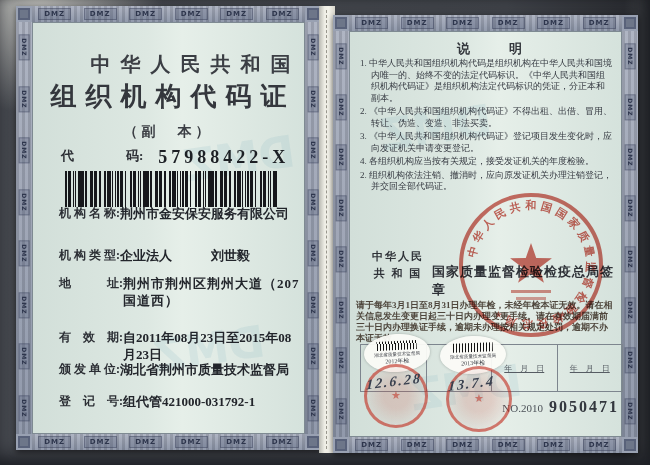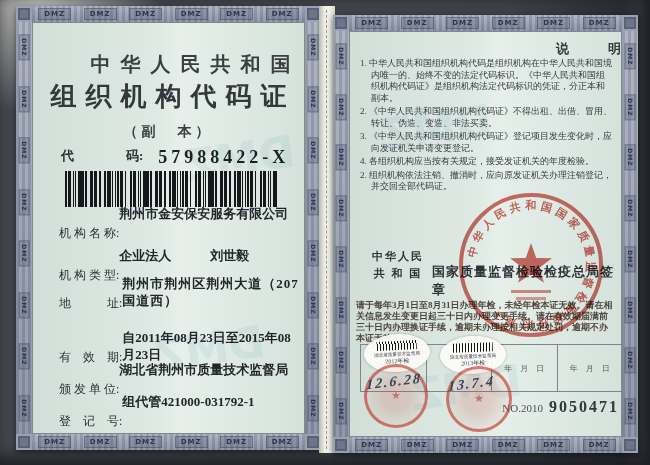--- a/index.html
+++ b/index.html
@@ -46,35 +46,35 @@
     letter-spacing:4px;color:#3b3e44;}
   .coderow{top:124px;left:28px;right:8px;display:flex;align-items:flex-start;}
   .codelabel{font-size:13px;font-weight:bold;color:#2c2f35;white-space:pre;}
   .codevalue{font-size:18px;font-weight:bold;color:#1d2025;letter-spacing:4px;margin-left:15px;}
   .barcode{top:148px;left:32px;width:212px;height:36px;
     background:
       repeating-linear-gradient(90deg,#16171b 0 2px,transparent 2px 3px,#16171b 3px 6px,
         transparent 6px 8px,#16171b 8px 9px,transparent 9px 13px),
       repeating-linear-gradient(90deg,#16171b 0 1px,transparent 1px 5px);}
   .field{left:26px;right:4px;display:flex;align-items:flex-start;}
-  .flabel{font-size:12px;font-weight:normal;color:#2c2f35;white-space:pre;flex:0 0 auto;margin-top:20px;}
+  .flabel{font-size:12px;font-weight:bold;color:#2c2f35;white-space:pre;flex:0 0 auto;}
   .fvalue{font-size:13px;font-weight:bold;color:#22252b;line-height:17px;max-width:200px;}
   
-  .heading{top:8px;left:8px;right:0;text-align:right;font-size:13px;font-weight:bold;
+  .heading{top:8px;left:8px;right:0;text-align:center;font-size:13px;font-weight:bold;
     color:#33363c;white-space:pre;}
   .notes{top:26px;left:10px;width:252px;font-size:9px;line-height:11.5px;color:#363a42;}
   .note{text-indent:-11px;padding-left:11px;margin-bottom:2px;}
   .issuer-left{top:216px;left:16px;width:64px;font-size:11px;font-weight:bold;color:#2e3137;
     line-height:17px;text-align:center;letter-spacing:2px;}
   .issuer-main{top:231px;left:82px;font-size:13px;font-weight:bold;letter-spacing:1px;color:#2e3137;}
   .notice{top:268px;left:6px;width:260px;font-size:9px;font-weight:bold;line-height:11px;color:#4e463c;}
   .insp-table{top:312px;left:10px;width:262px;height:46px;display:flex;
     border:1px solid #7d858e;border-right:none;}
   .insp-cell{flex:1;border-right:1px solid #7d858e;display:flex;align-items:center;
-    justify-content:center;font-size:8px;color:#565c63;white-space:pre;}
+    justify-content:center;font-size:8px;color:#565c63;white-space:pre;text-decoration:underline;}
   .oval{position:absolute;width:66px;height:38px;border-radius:50%;
     background:rgba(251,251,247,.95);box-shadow:0 0 3px rgba(0,0,0,.25);
     display:flex;flex-direction:column;align-items:center;justify-content:center;z-index:3;}
   .oval .bc{width:40px;height:9px;margin-bottom:1px;
     background:repeating-linear-gradient(90deg,#111 0 1px,transparent 1px 3px,#111 3px 4px,transparent 4px 6px);}
   .oval .org{font-size:5px;color:#3a3d44;transform:scale(.92);white-space:nowrap;}
   .oval .yr{font-size:6px;color:#3a3d44;}
   .stamp-s{position:absolute;border-radius:50%;z-index:4;
     border:3px solid rgba(193,48,35,.62);
     background:radial-gradient(circle,rgba(200,60,45,.18) 30%,rgba(200,60,45,.05) 70%);}

